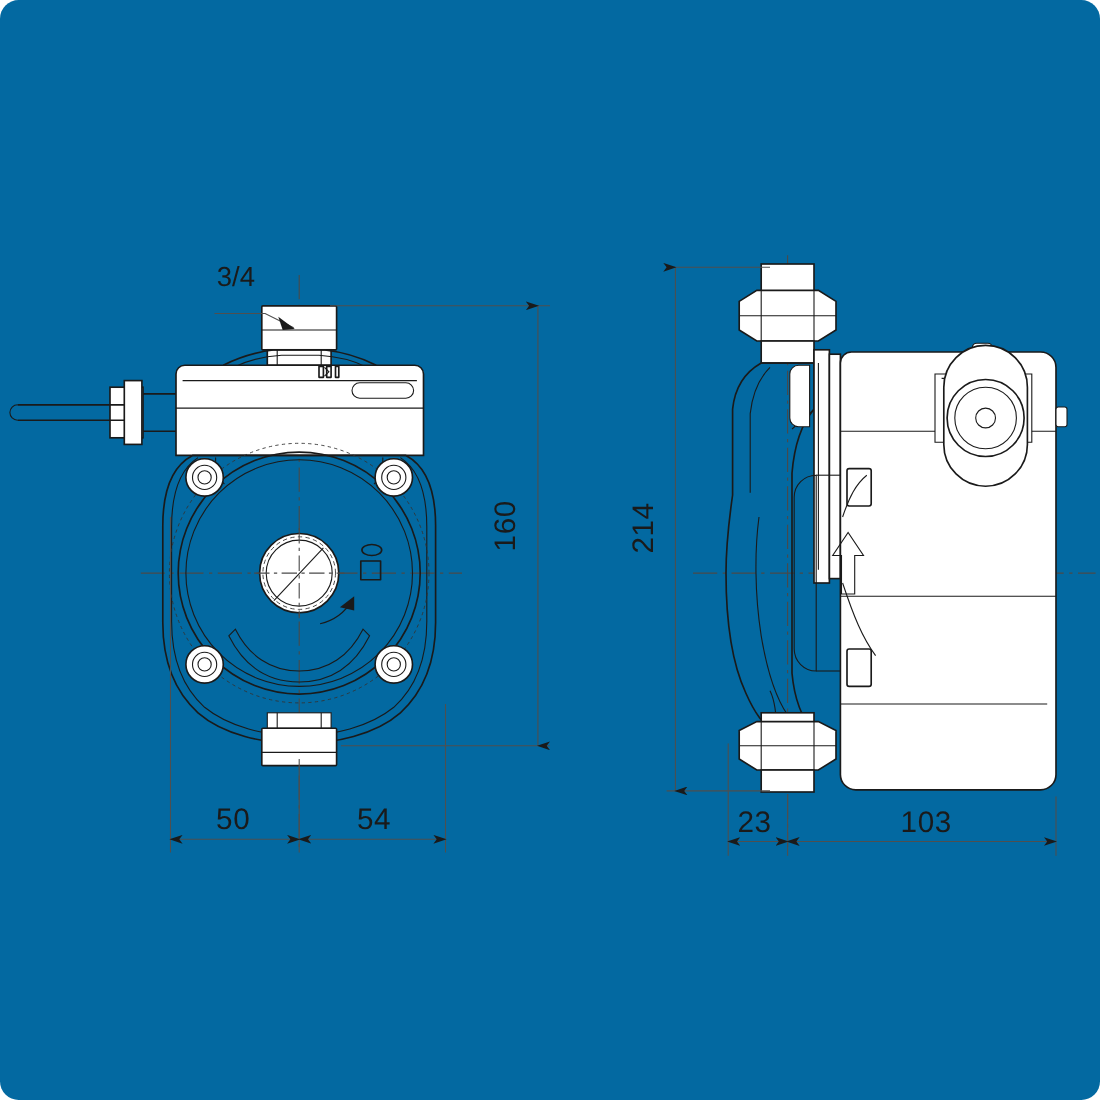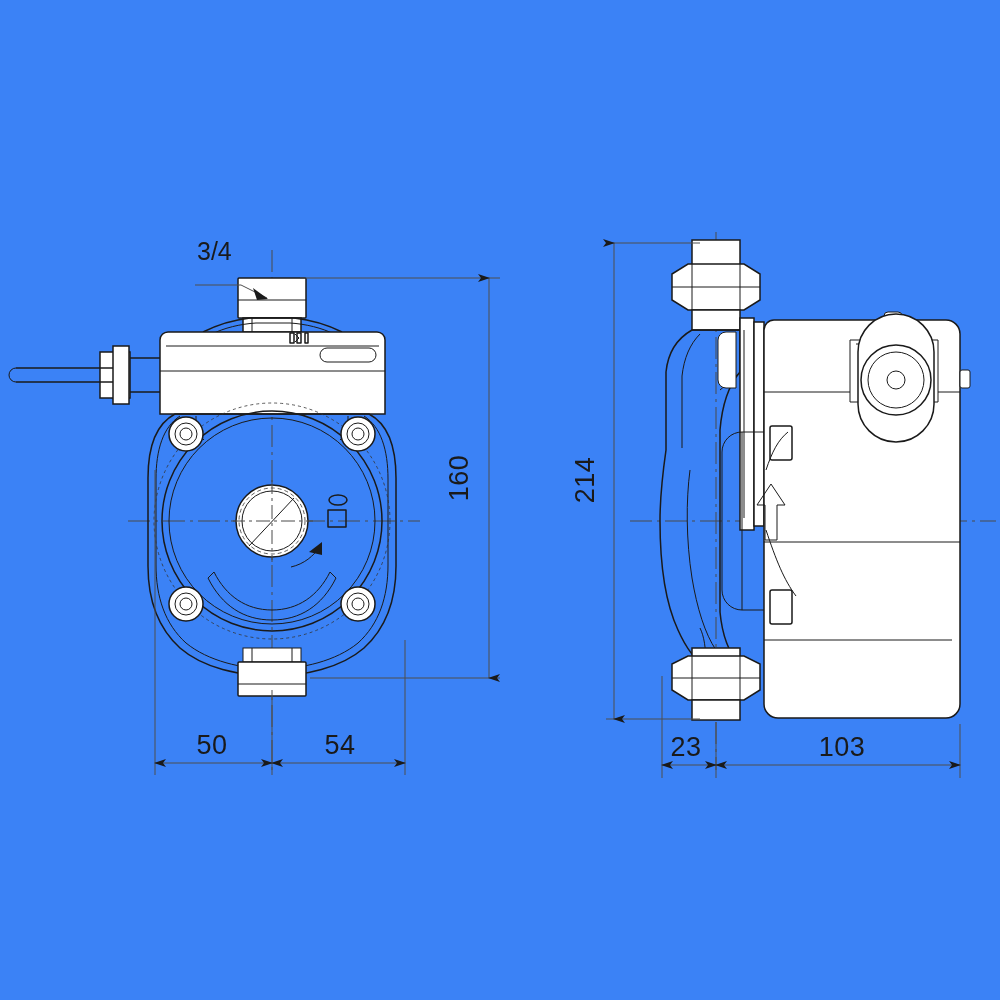--- a/index.html
+++ b/index.html
@@ -11,21 +11,22 @@
   body {
     width: 1000px;
     height: 1000px;
     overflow: hidden;
     font-family: "Liberation Sans", sans-serif;
   }
   #drawing-root {
     position: relative;
     width: 1000px;
     height: 1000px;
-    background: #3b82f6;
+    background: #0369a1;
+    border-radius: 17px;
   }
   svg.dwg {
     position: absolute;
     left: 0;
     top: 0;
     width: 1000px;
     height: 1000px;
   }
   .ln {
     fill: none;

